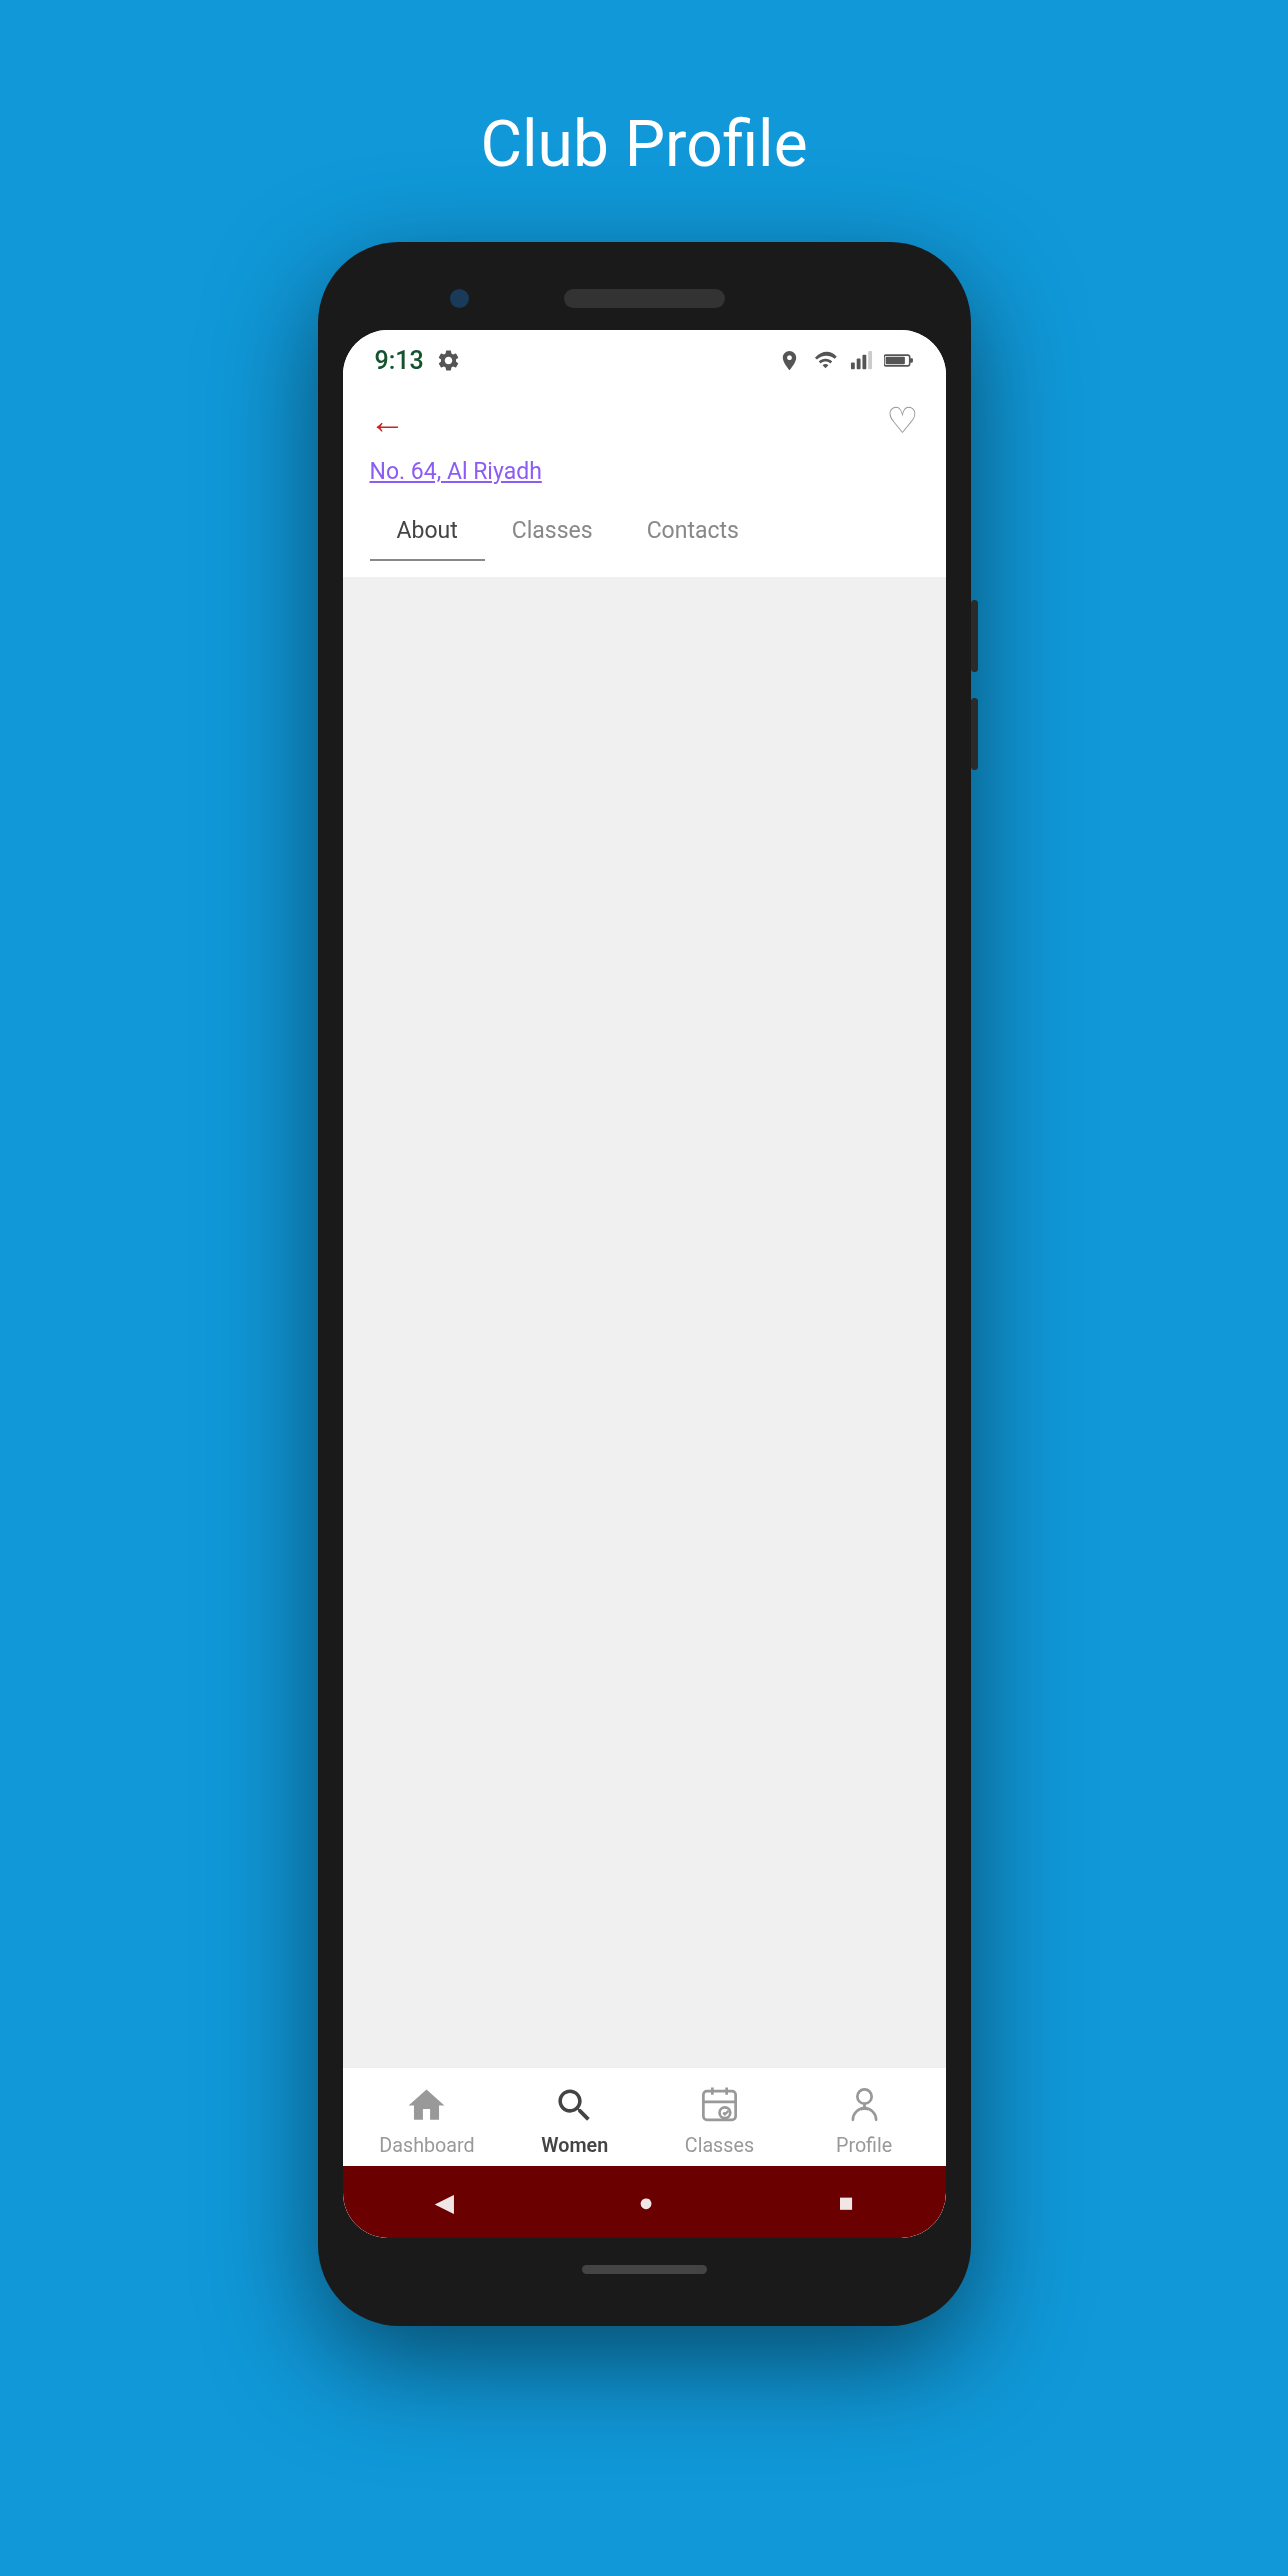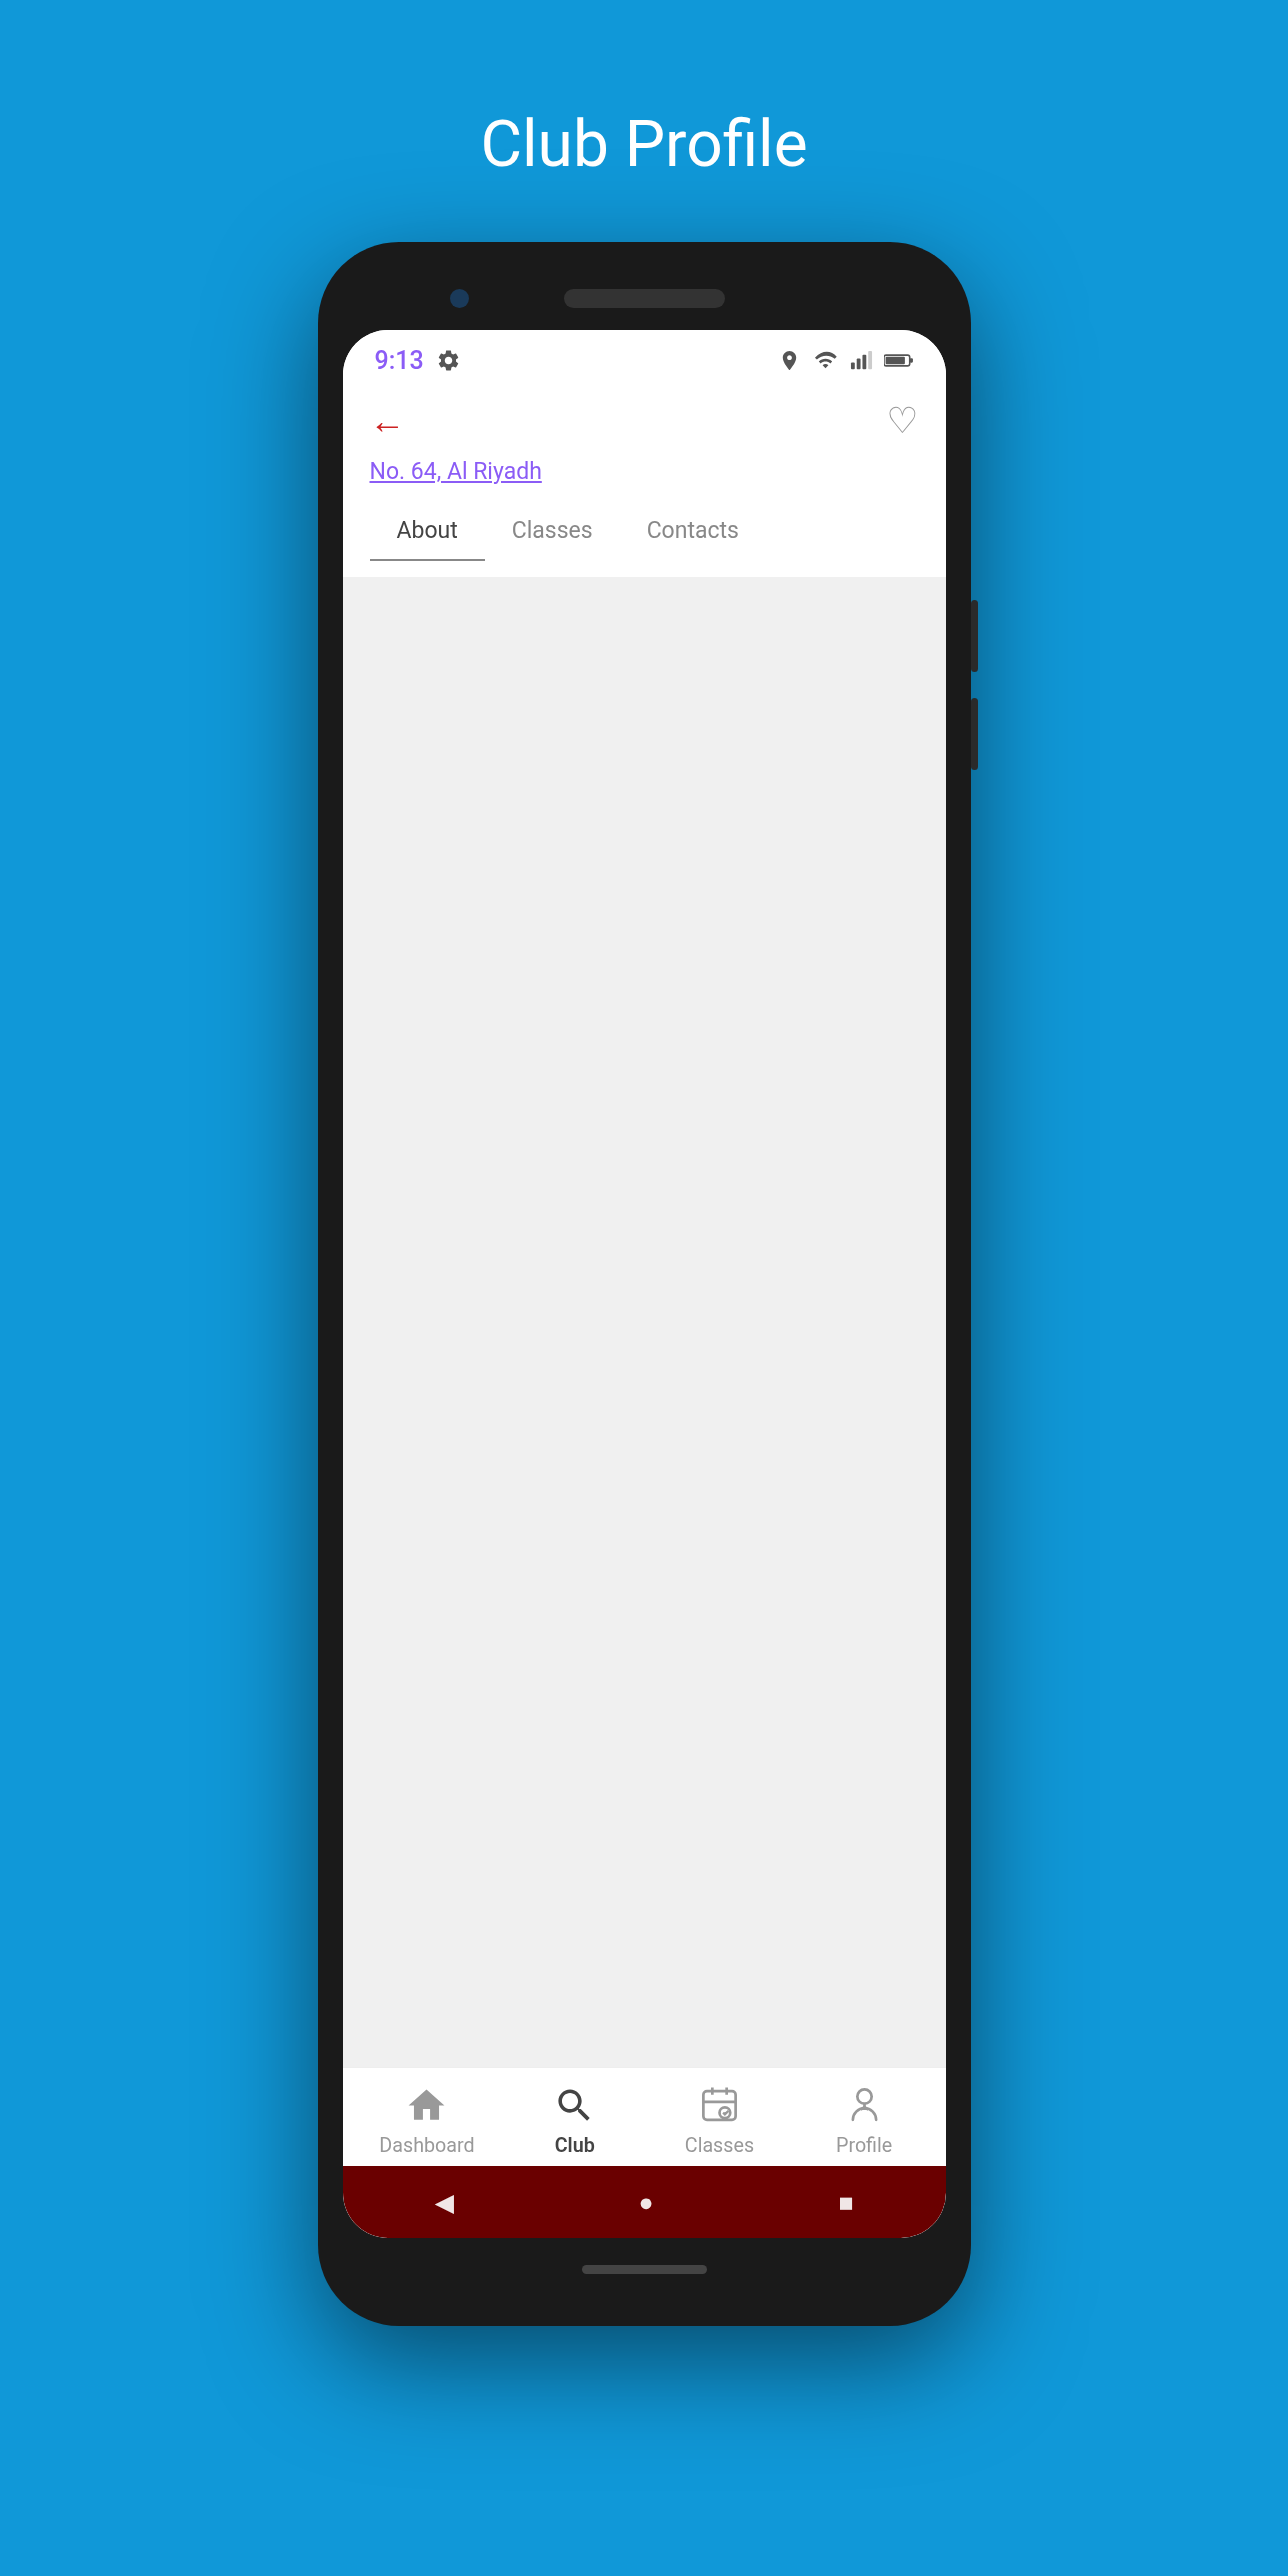--- a/index.html
+++ b/index.html
@@ -97,21 +97,21 @@
       padding: 16px 32px 9px 32px;
       display: flex;
       justify-content: space-between;
       align-items: center;
       flex-shrink: 0;
     }
 
     .status-time {
       font-size: 25px;
       font-weight: 500;
-      color: #8b5cf6;
+      color: #14532d;
       display: flex;
       align-items: center;
       gap: 12.5px;
     }
 
     .status-icons {
       display: flex;
       align-items: center;
       gap: 10.7px;
     }
@@ -337,21 +337,21 @@
         <svg class="nav-icon" viewBox="0 0 24 24" fill="#999">
           <path d="M10 20v-6h4v6h5v-8h3L12 3 2 12h3v8z"></path>
         </svg>
         <span class="nav-label">Dashboard</span>
       </div>
 
       <div class="nav-item active">
         <svg class="nav-icon" viewBox="0 0 24 24" fill="#444">
           <path d="M15.5 14h-.79l-.28-.27C15.41 12.59 16 11.11 16 9.5 16 5.91 13.09 3 9.5 3S3 5.91 3 9.5 5.91 16 9.5 16c1.61 0 3.09-.59 4.23-1.57l.27.28v.79l5 4.99L20.49 19l-4.99-5zm-6 0C7.01 14 5 11.99 5 9.5S7.01 5 9.5 5 14 7.01 14 9.5 11.99 14 9.5 14z"></path>
         </svg>
-        <span class="nav-label" style="color:#444; font-weight:600;">Club</span>
+        <span class="nav-label" style="color:#444; font-weight:600;">Women</span>
       </div>
 
       <div class="nav-item">
         <svg class="nav-icon" viewBox="0 0 24 24" fill="#999">
           <rect x="3" y="4" width="18" height="16" rx="2" stroke="#999" stroke-width="1.5" fill="none"></rect>
           <path d="M16 2v4M8 2v4M3 10h18" stroke="#999" stroke-width="1.5"></path>
           <circle cx="15" cy="16" r="3" stroke="#999" stroke-width="1.5" fill="none"></circle>
           <path d="M14 16l1 1 2-2" stroke="#999" stroke-width="1.2"></path>
         </svg>
         <span class="nav-label">Classes</span>

